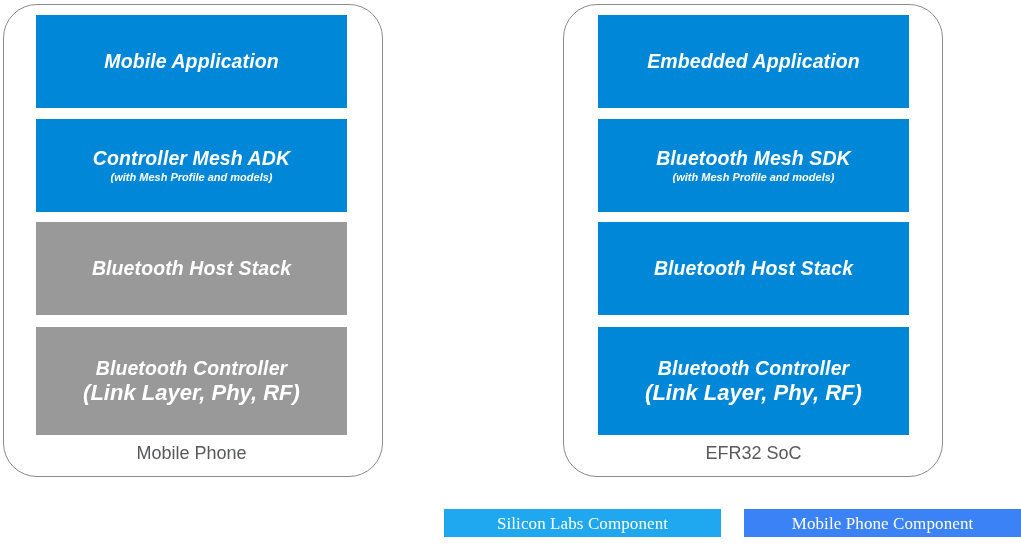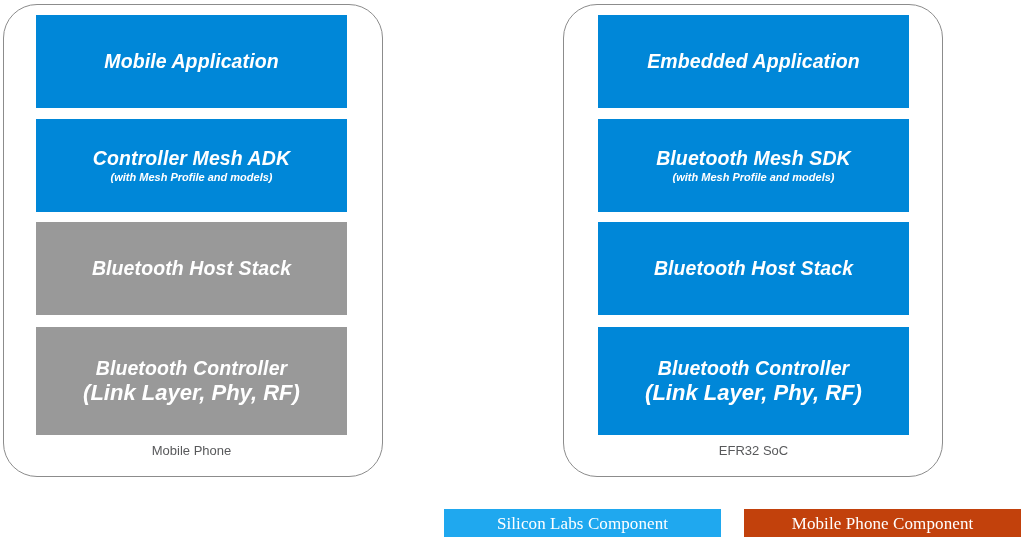--- a/index.html
+++ b/index.html
@@ -70,21 +70,21 @@
   .row-1 { top: 15px;  height: 93px; }
   .row-2 { top: 119px; height: 93px; }
   .row-3 { top: 222px; height: 93px; }
   .row-4 { top: 327px; height: 108px; }
 
   
   .device-caption {
     position: absolute;
     width: 311px;
     text-align: center;
-    font-size: 13px;
+    font-size: 18px;
     color: #58595B;
     line-height: 1.2;
   }
   #caption-mobile { left: 36px;  top: 443px; }
   #caption-soc    { left: 598px; top: 443px; }
 
   
   #legend {
     position: absolute;
     left: 444px;
@@ -102,21 +102,21 @@
     justify-content: center;
     box-sizing: border-box;
   }
   .legend-item .legend-label {
     font-size: 17px;
     color: #ffffff;
     line-height: 1;
     letter-spacing: 0.1px;
   }
   #legend-silabs  { left: 0px;   width: 277px; background: #1FA8EF; }
-  #legend-mobile  { left: 300px; width: 277px; background: #c2410c; }
+  #legend-mobile  { left: 300px; width: 277px; background: #3b82f6; }
 </style>
 </head>
 <body>
 
 <div class="device" id="device-mobile"></div>
 
 <div class="layer blue col-left row-1">
   <div class="layer-title">Mobile Application</div>
 </div>
 

